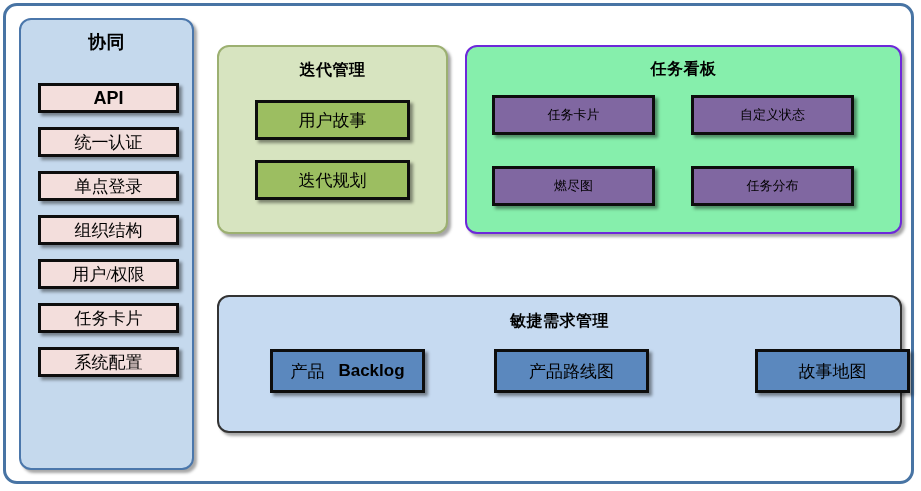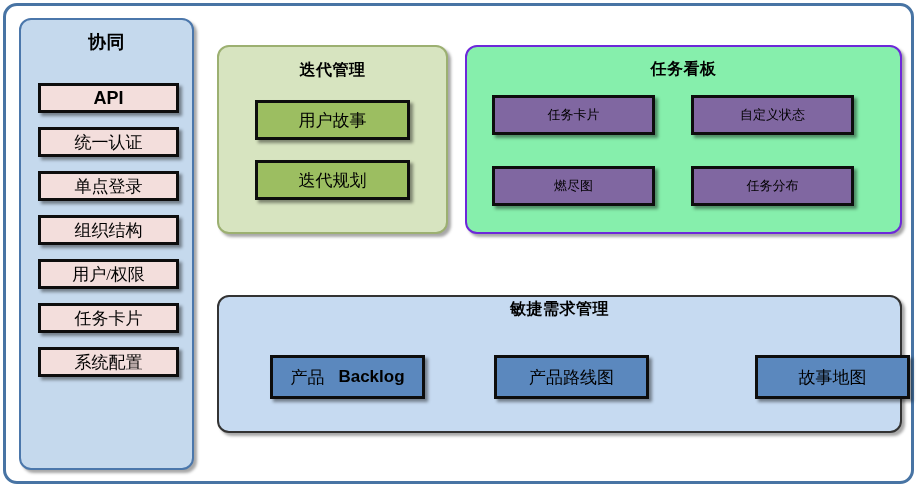--- a/index.html
+++ b/index.html
@@ -134,27 +134,27 @@
 
   
   .agile {
     left: 217px;
     top: 295px;
     width: 685px;
     height: 138px;
     background: #C6DAF1;
     border: 2px solid #333333;
   }
-  .agile .panel-title { margin-top: 2px; }
+  .agile .panel-title { margin-top: 14px; }
   .chip-blue {
     position: absolute;
     background: #5B88BE;
     width: 155px;
     height: 44px;
-    top: 58px;
+    top: 52px;
     font-size: 17px;
     gap: 14px;
   }
   .chip-blue.b1 { left: 51px; }
   .chip-blue.b1 .latin {
     font-family: "Liberation Sans", "DejaVu Sans", sans-serif;
     font-weight: bold;
   }
   .chip-blue.b2 { left: 275px; }
   .chip-blue.b3 { left: 492px; margin-left: 44px; }

